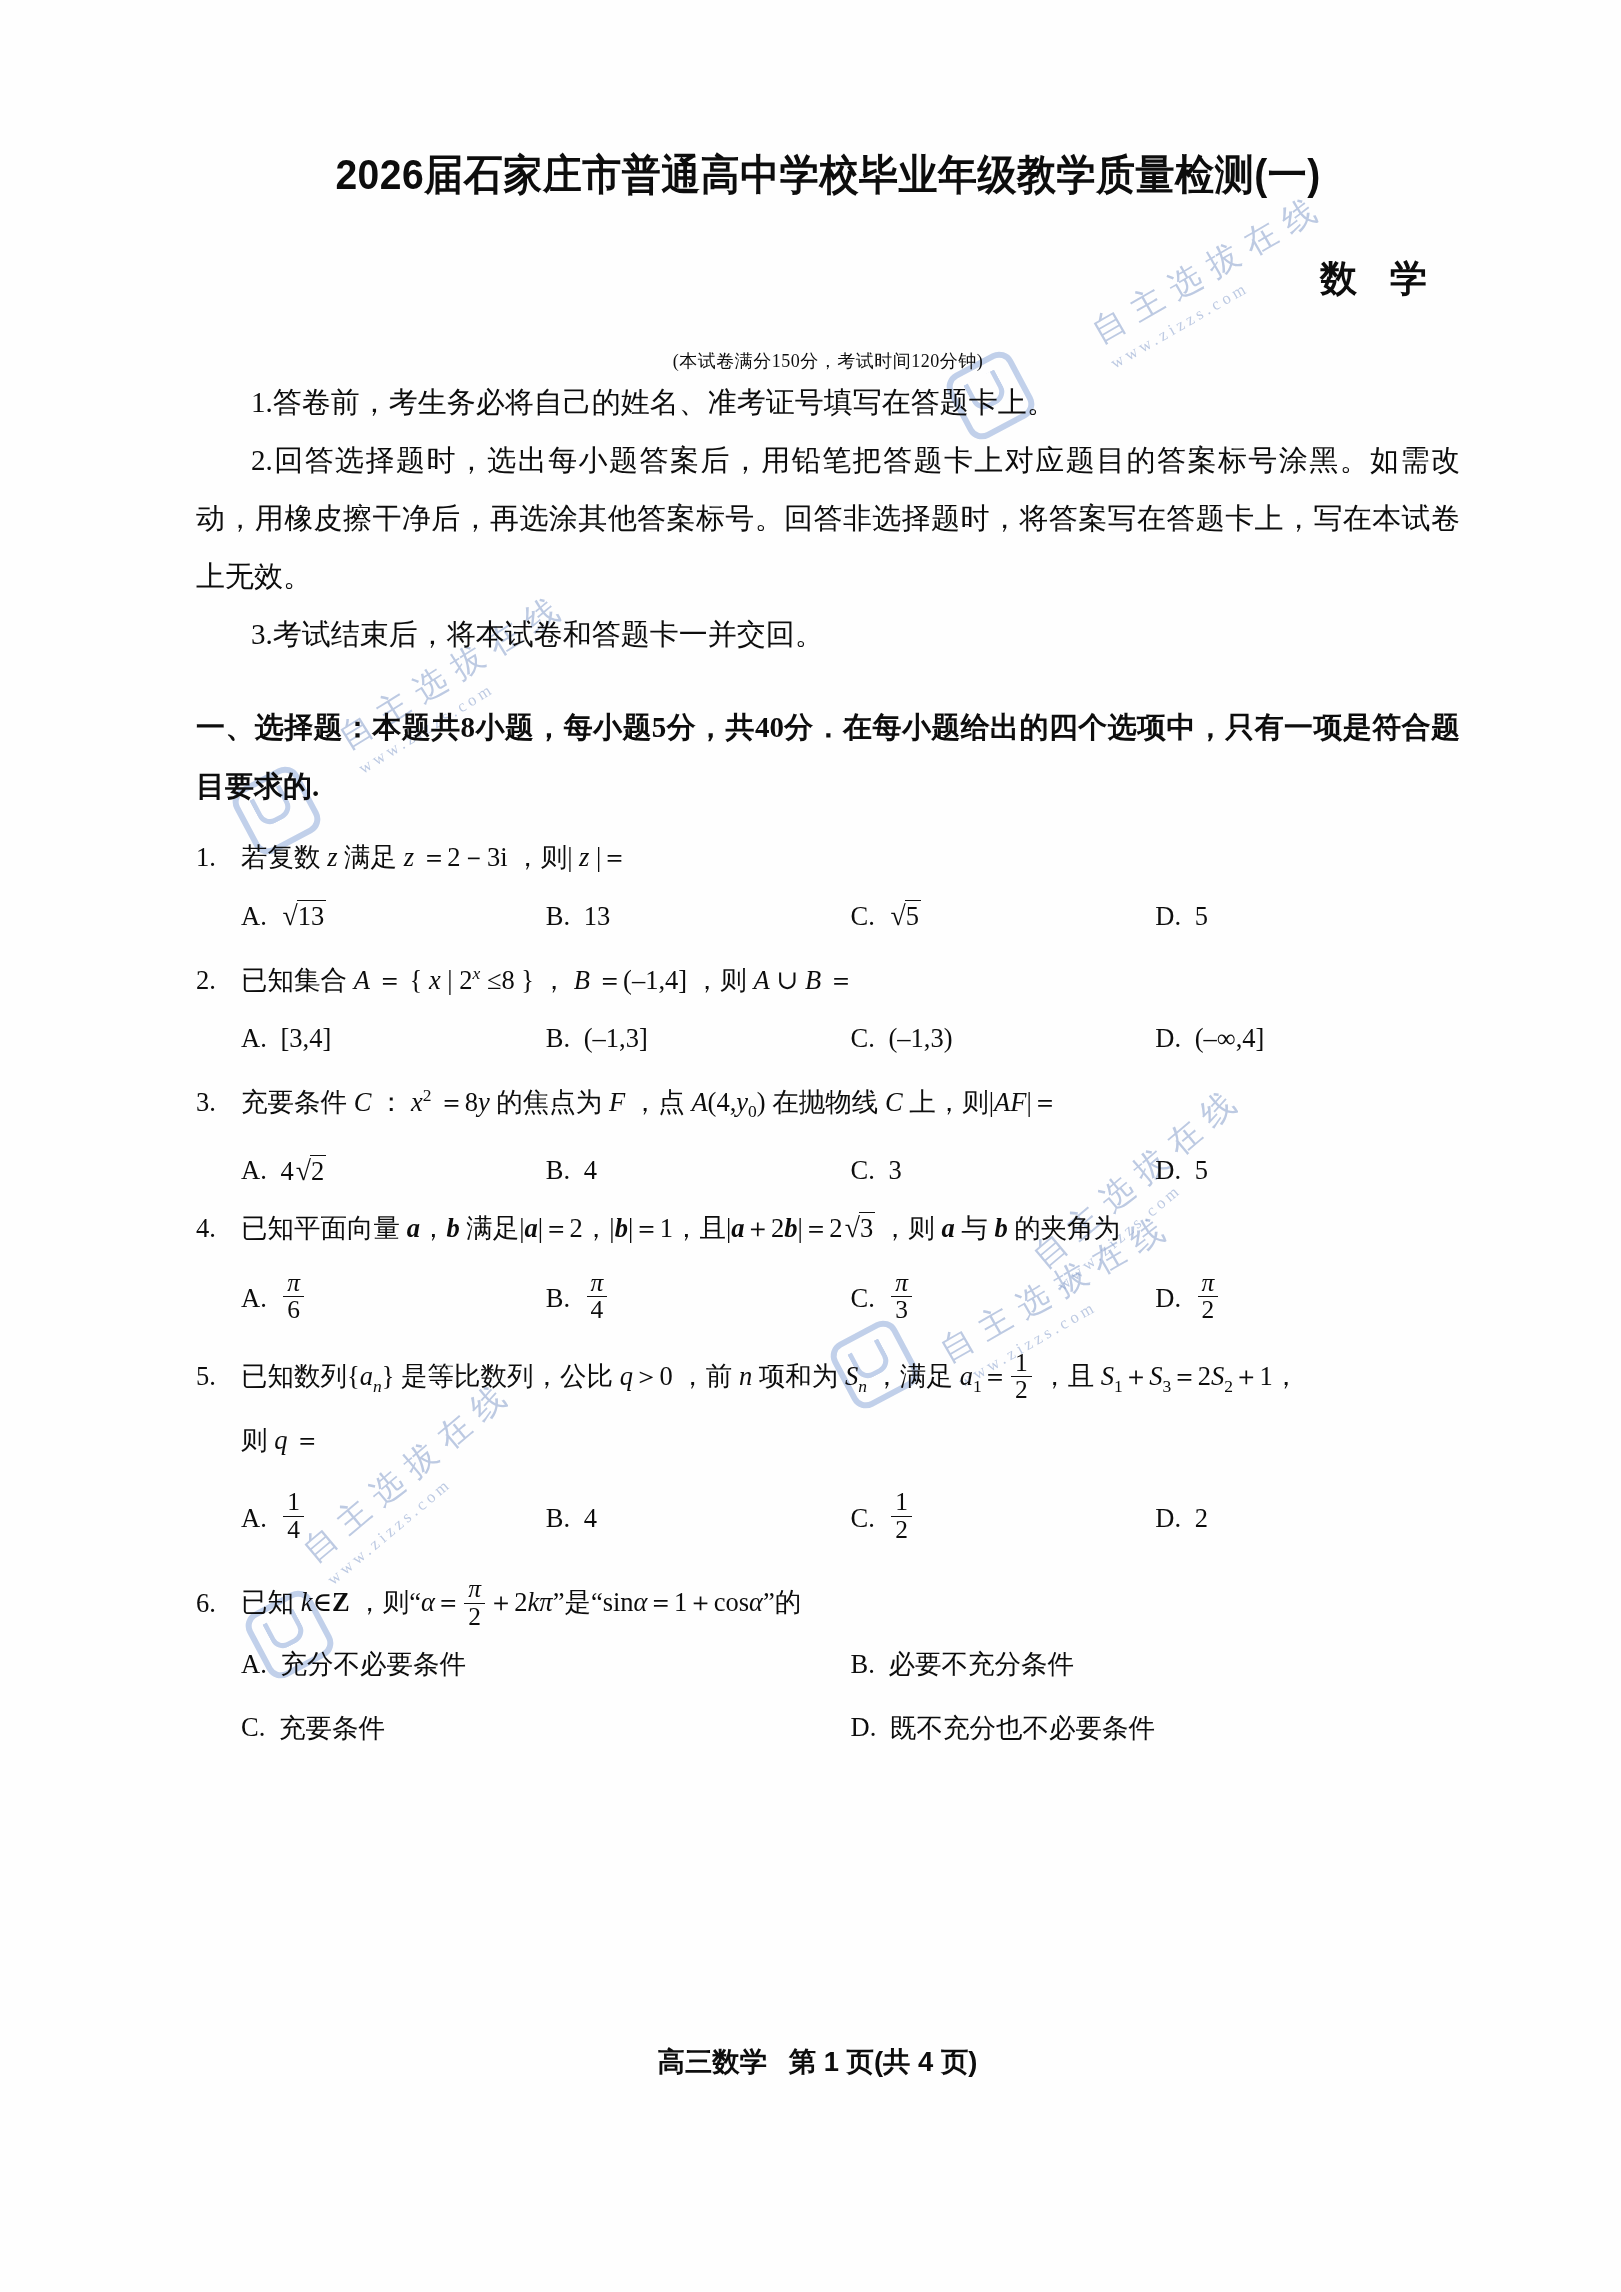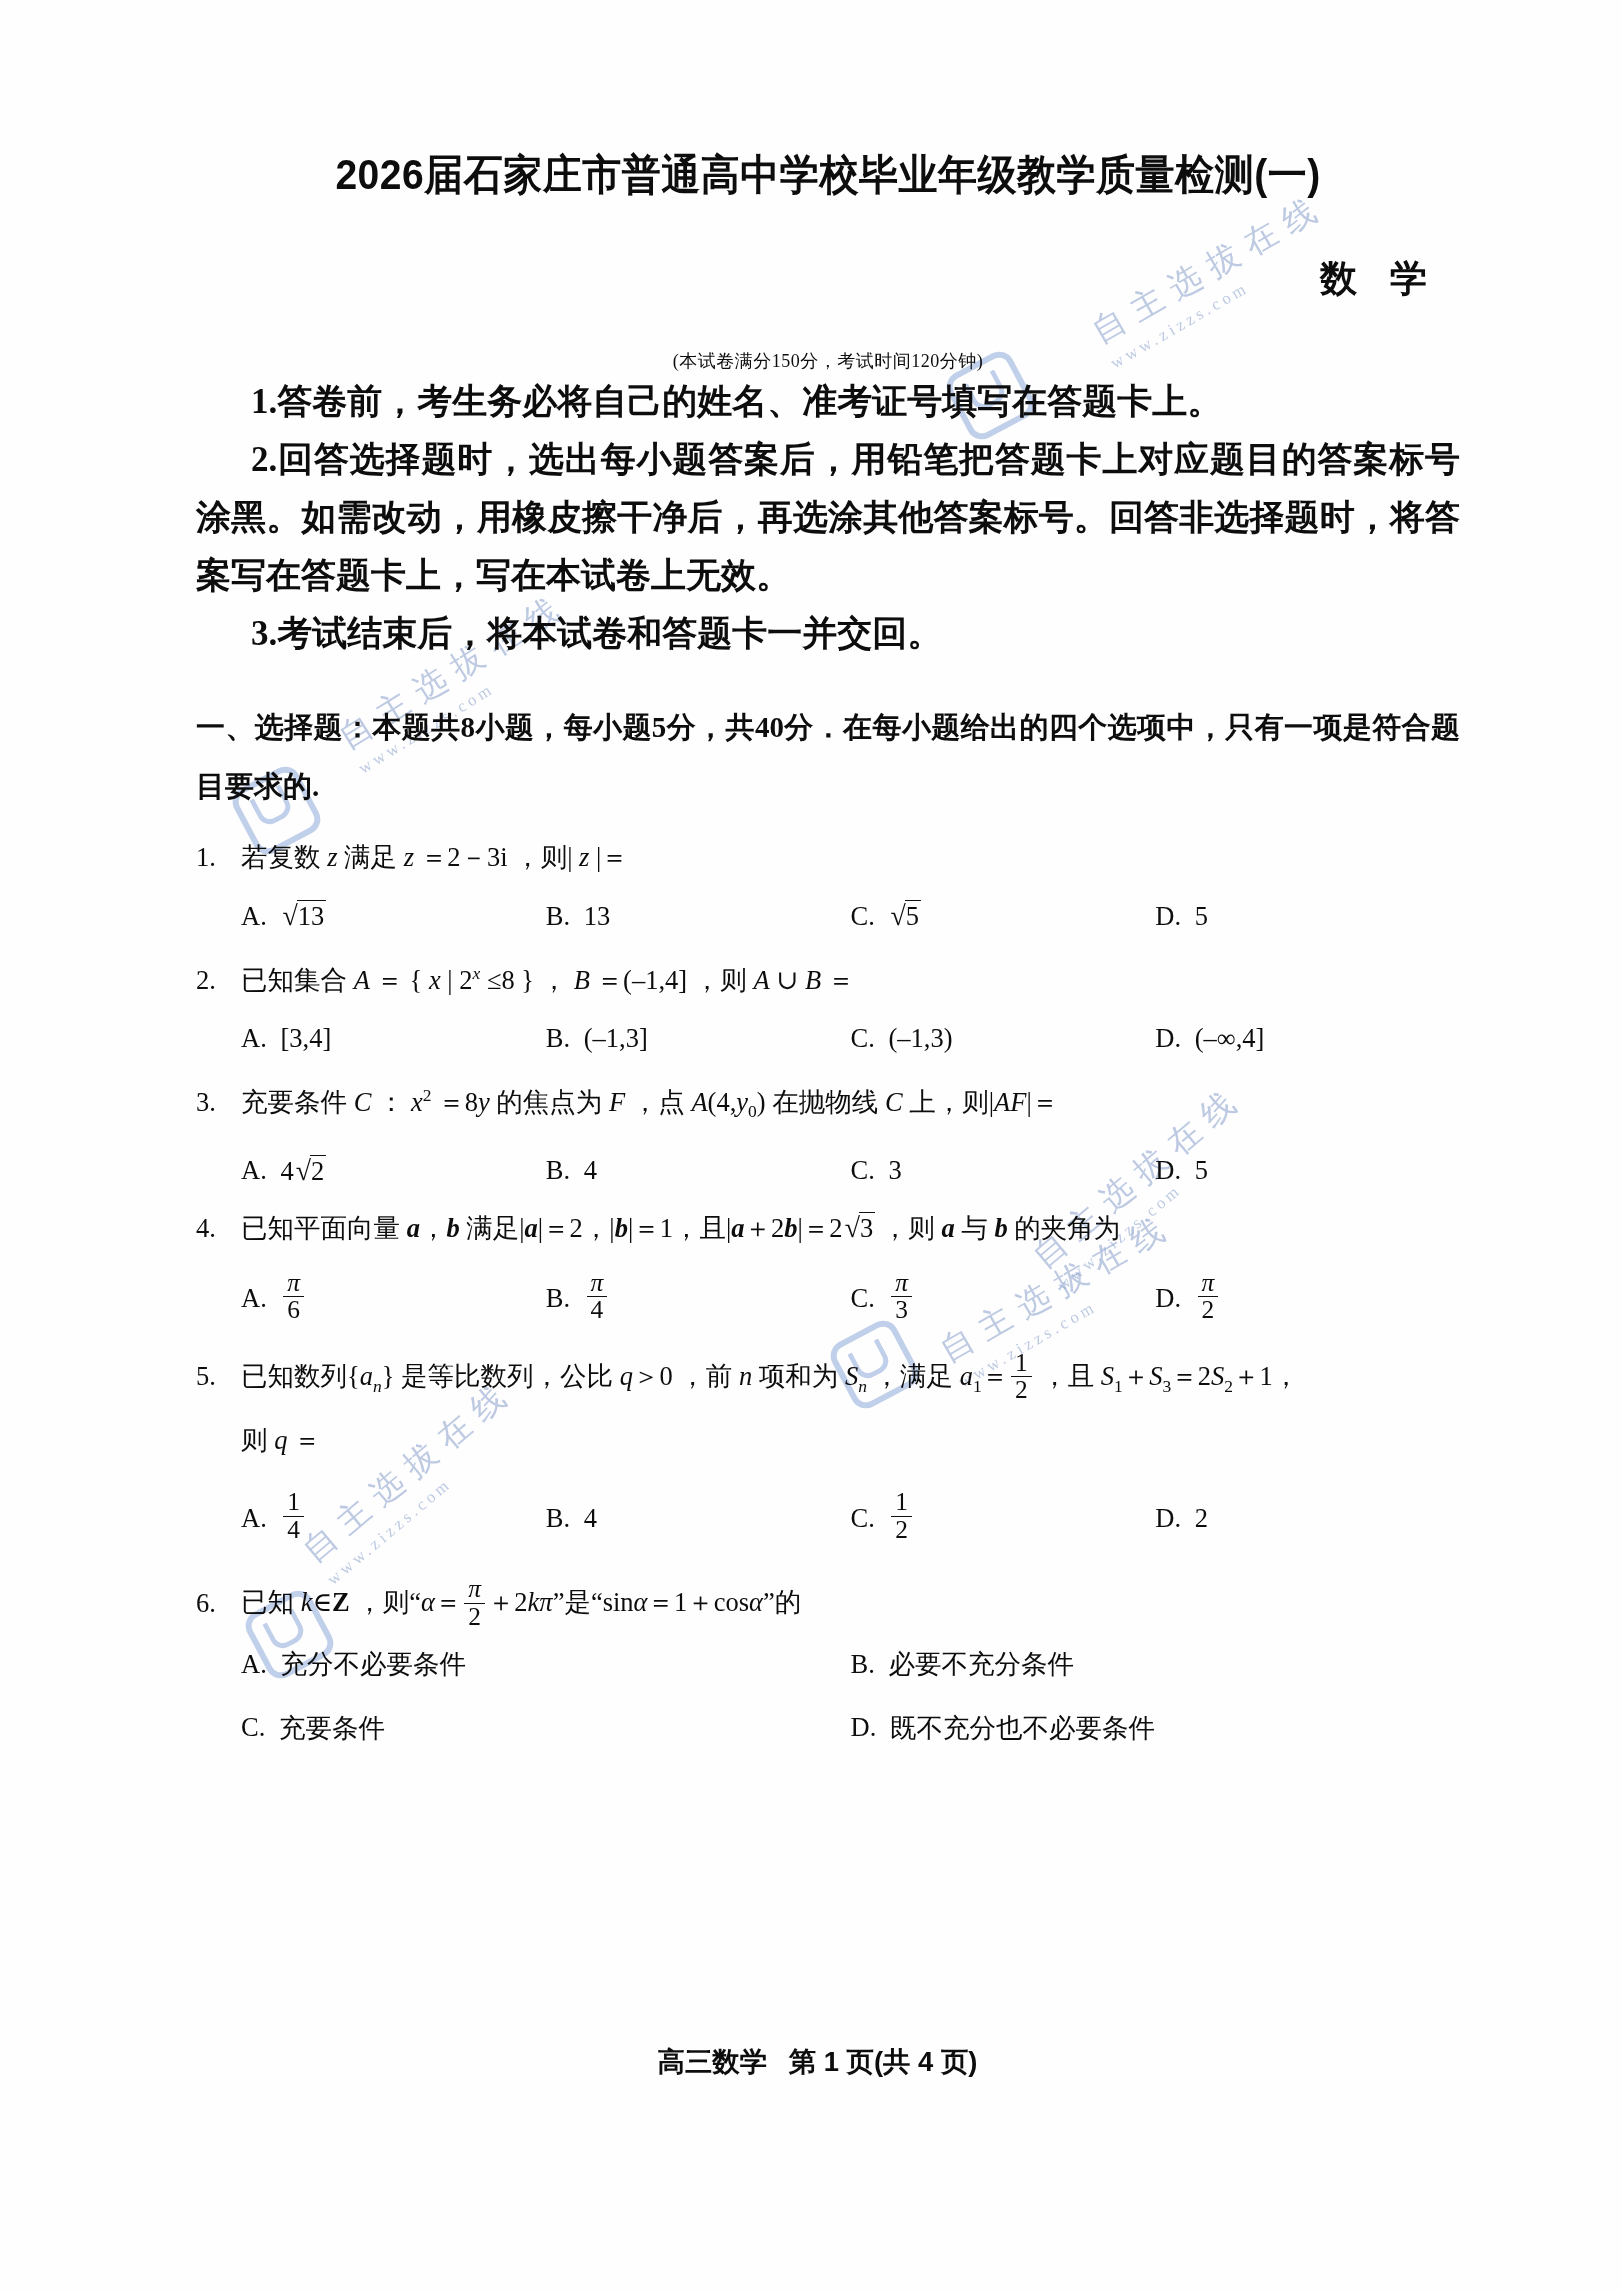--- a/index.html
+++ b/index.html
@@ -56,24 +56,23 @@
   }
 
   
   .notes-title {
     margin-top: 25.5px;
     font-size: 27.4px;
     font-weight: bold;
     font-family: "Liberation Sans", "DejaVu Sans", sans-serif;
   }
   .note-line {
-    font-size: 35px;
+    font-size: 29px;
     line-height: 58px;
     text-align: justify;
-    font-weight: bold;
   }
   .note-line.indent { text-indent: 55px; }
 
   
   .section-head {
     margin-top: 35px;
     font-size: 29px;
     line-height: 59px;
     font-weight: bold;
     font-family: Liberation Serif, serif;

